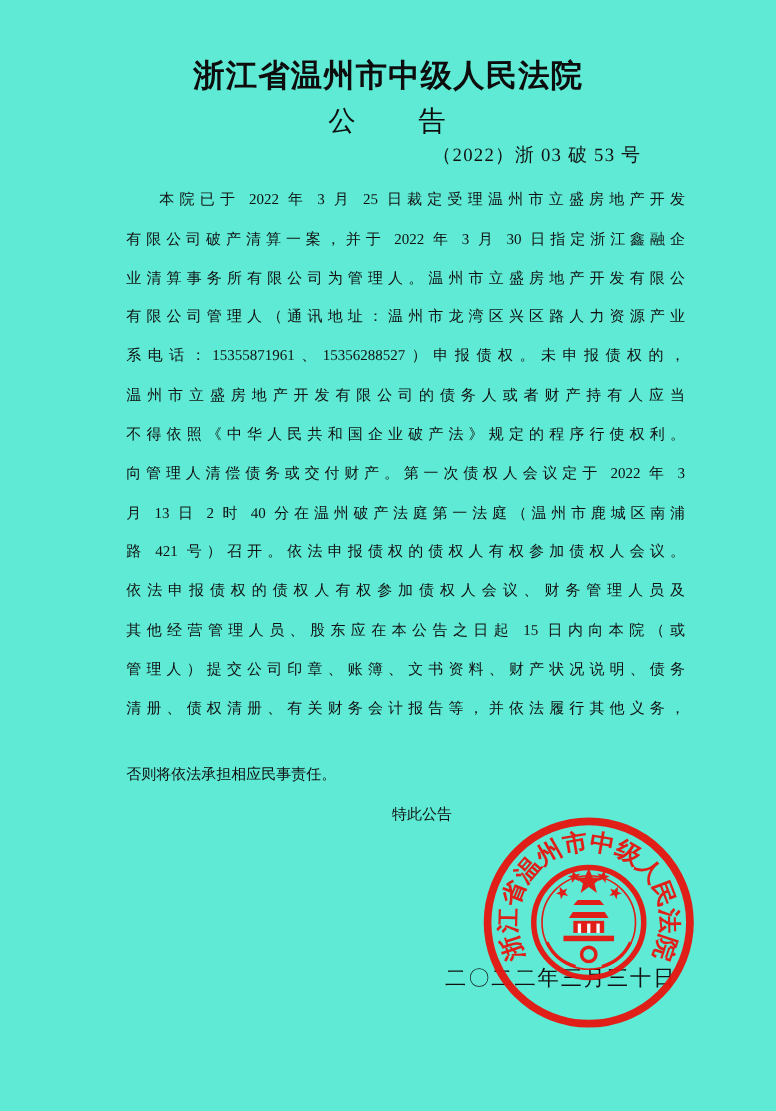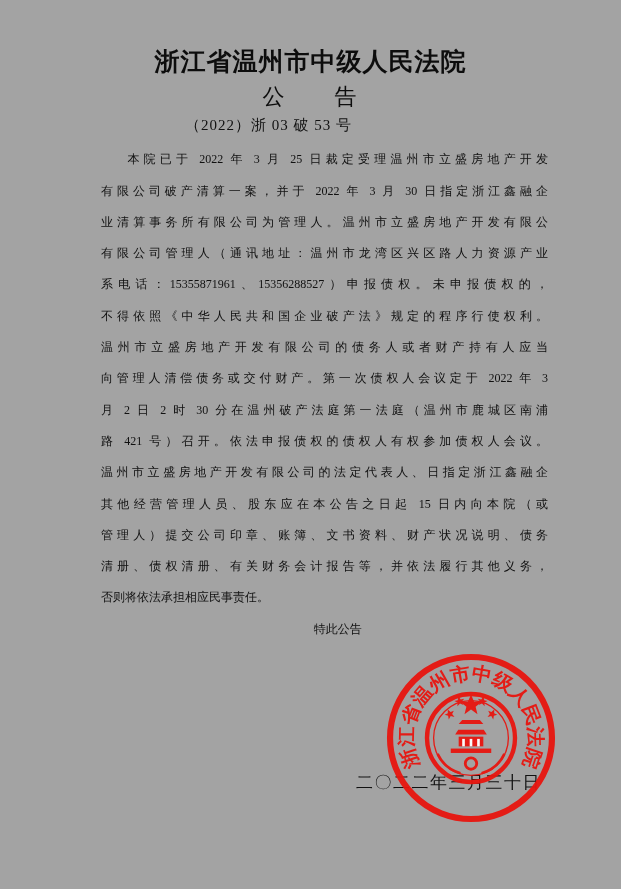--- a/index.html
+++ b/index.html
@@ -1,20 +1,20 @@
 <!DOCTYPE html>
 <html><head>
 <meta charset="utf-8">
 <style>
   html, body { margin: 0; padding: 0; background: #ffffff; }
   .page {
     position: relative;
     width: 621px;
     height: 889px;
-    background: #a3a3a3;
+    background: #5eead4;
     overflow: hidden;
     font-family: "Liberation Serif", "DejaVu Serif", serif;
     color: #111111;
   }
   .court-title {
     padding-top: 46px;
     text-align: center;
     font-size: 25px;
     font-weight: 700;
     letter-spacing: 1px;
@@ -25,39 +25,39 @@
     margin-top: 6px;
     text-align: center;
     font-size: 22px;
     font-weight: 400;
     letter-spacing: 2px;
     line-height: 1.25;
     color: #0d0d0d;
   }
   .case-no {
     margin-top: 5px;
-    text-align: center;
-    padding-right: 84px;
+    text-align: right;
+    padding-right: 108px;
     font-size: 15px;
     line-height: 1.3;
     letter-spacing: 1px;
   }
   .doc-body {
     margin-top: 9px;
     padding: 0 73px 0 101px;
     font-size: 12px;
     line-height: 31.3px;
   }
   .b-line {
     text-align: justify;
     text-align-last: justify;
     white-space: normal;
   }
   .b-line.first-line { text-indent: 2.2em; }
-  .b-line.last-line { text-align-last: left; }
+  .b-line.last-line { text-align-last: left; margin-top: 22px; }
   .closing-line { text-indent: 2.2em; text-align: center; }
   .doc-date {
     position: absolute;
     top: 771px;
     left: 0;
     width: 100%;
     text-align: right;
     padding-right: 80px;
     box-sizing: border-box;
     font-size: 17px;
@@ -81,26 +81,26 @@
   <div class="court-title">浙江省温州市中级人民法院</div>
   <div class="ann-title">公　　告</div>
   <div class="case-no">（2022）浙 03 破 53 号</div>
 
   <div class="doc-body">
     <div class="b-line first-line">本院已于 2022 年 3 月 25 日裁定受理温州市立盛房地产开发</div>
     <div class="b-line">有限公司破产清算一案，并于 2022 年 3 月 30 日指定浙江鑫融企</div>
     <div class="b-line">业清算事务所有限公司为管理人。温州市立盛房地产开发有限公</div>
     <div class="b-line">有限公司管理人（通讯地址：温州市龙湾区兴区路人力资源产业</div>
     <div class="b-line">系电话：15355871961、15356288527）申报债权。未申报债权的，</div>
+    <div class="b-line">温州市立盛房地产开发有限公司的债务人或者财产持有人应当</div>
     <div class="b-line">不得依照《中华人民共和国企业破产法》规定的程序行使权利。</div>
-    <div class="b-line">温州市立盛房地产开发有限公司的债务人或者财产持有人应当</div>
     <div class="b-line">向管理人清偿债务或交付财产。第一次债权人会议定于 2022 年 3</div>
-    <div class="b-line">月 2 日 2 时 30 分在温州破产法庭第一法庭（温州市鹿城区南浦</div>
+    <div class="b-line">月 13 日 2 时 40 分在温州破产法庭第一法庭（温州市鹿城区南浦</div>
     <div class="b-line">路 421 号）召开。依法申报债权的债权人有权参加债权人会议。</div>
-    <div class="b-line">温州市立盛房地产开发有限公司的法定代表人、日指定浙江鑫融企</div>
+    <div class="b-line">依法申报债权的债权人有权参加债权人会议、财务管理人员及</div>
     <div class="b-line">其他经营管理人员、股东应在本公告之日起 15 日内向本院（或</div>
     <div class="b-line">管理人）提交公司印章、账簿、文书资料、财产状况说明、债务</div>
     <div class="b-line">清册、债权清册、有关财务会计报告等，并依法履行其他义务，</div>
     <div class="b-line last-line">否则将依法承担相应民事责任。</div>
     <div class="closing-line">特此公告</div>
   </div>
 
   <div class="doc-date">二〇二二年三月三十日</div>
 
   <svg class="court-seal" viewBox="0 0 200 200" aria-hidden="true">

